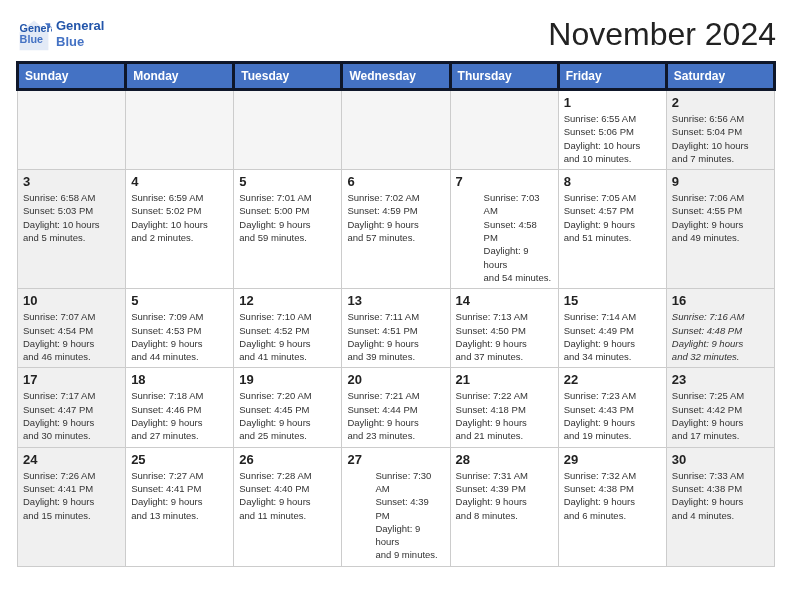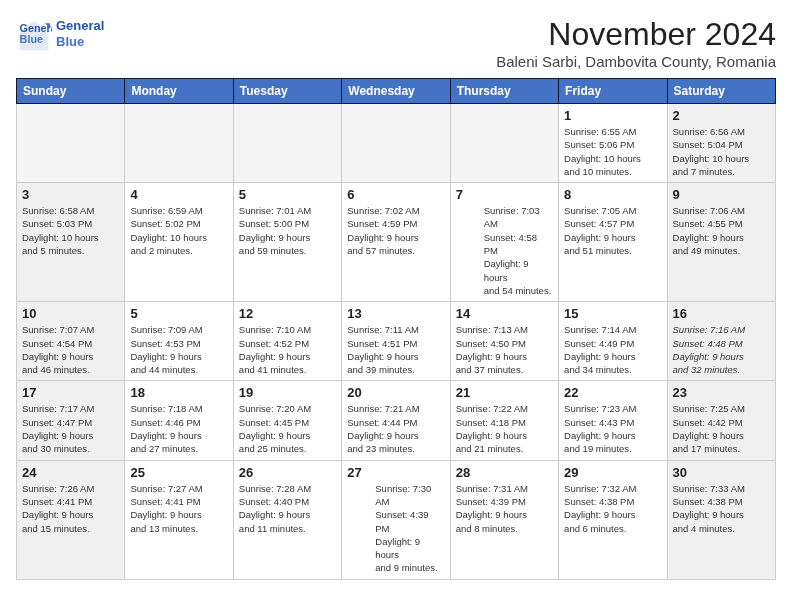--- a/index.html
+++ b/index.html
@@ -42,21 +42,21 @@
       border-collapse: collapse;
       table-layout: fixed;
     }
     th {
       background: #4472c4;
       color: #fff;
       font-size: 12px;
       font-weight: bold;
       text-align: left;
       padding: 5px 6px;
-      border: 1px solid #0f172a;
+      border: 3px solid #0f172a;
     }
     td {
       vertical-align: top;
       border: 1px solid #ccc;
       padding: 4px 5px;
       font-size: 10px;
       color: #222;
       height: 78px;
       background: #fff;
     }
@@ -91,21 +91,20 @@
       <text x="4" y="30" font-size="12" font-weight="bold" fill="#4472c4">Blue</text>
       <polygon points="32,8 38,14 38,8" fill="#4472c4"></polygon>
     </svg>
     <div style="display:flex;flex-direction:column;line-height:1.2;">
       <span style="font-size:13px;font-weight:bold;color:#2255aa;">General</span>
       <span style="font-size:13px;font-weight:bold;color:#4472c4;">Blue</span>
     </div>
   </div>
   <div class="title-area">
     <div class="month-title">November 2024</div>
-    <div class="subtitle">Baleni Sarbi, Dambovita County, Romania</div>
   </div>
 </div>
 
 <table>
   <thead>
     <tr>
     <th>Sunday</th>
         <th>Monday</th>
         <th>Tuesday</th>
         <th>Wednesday</th>

